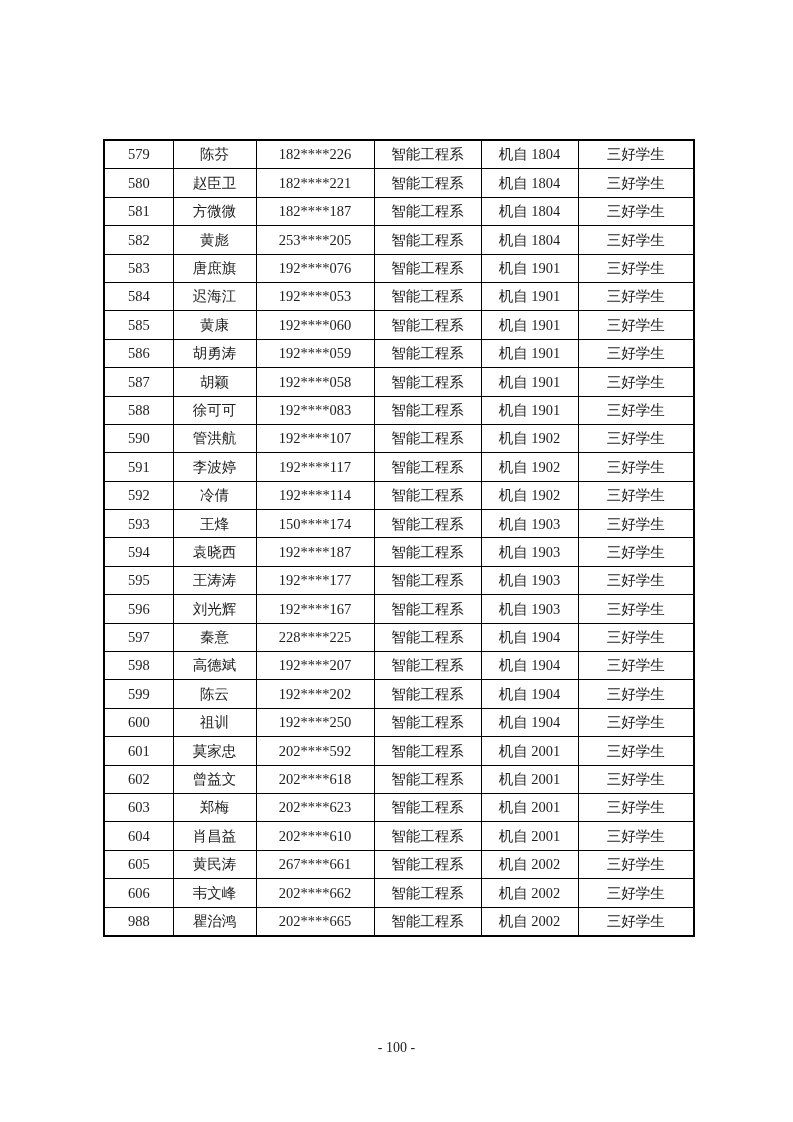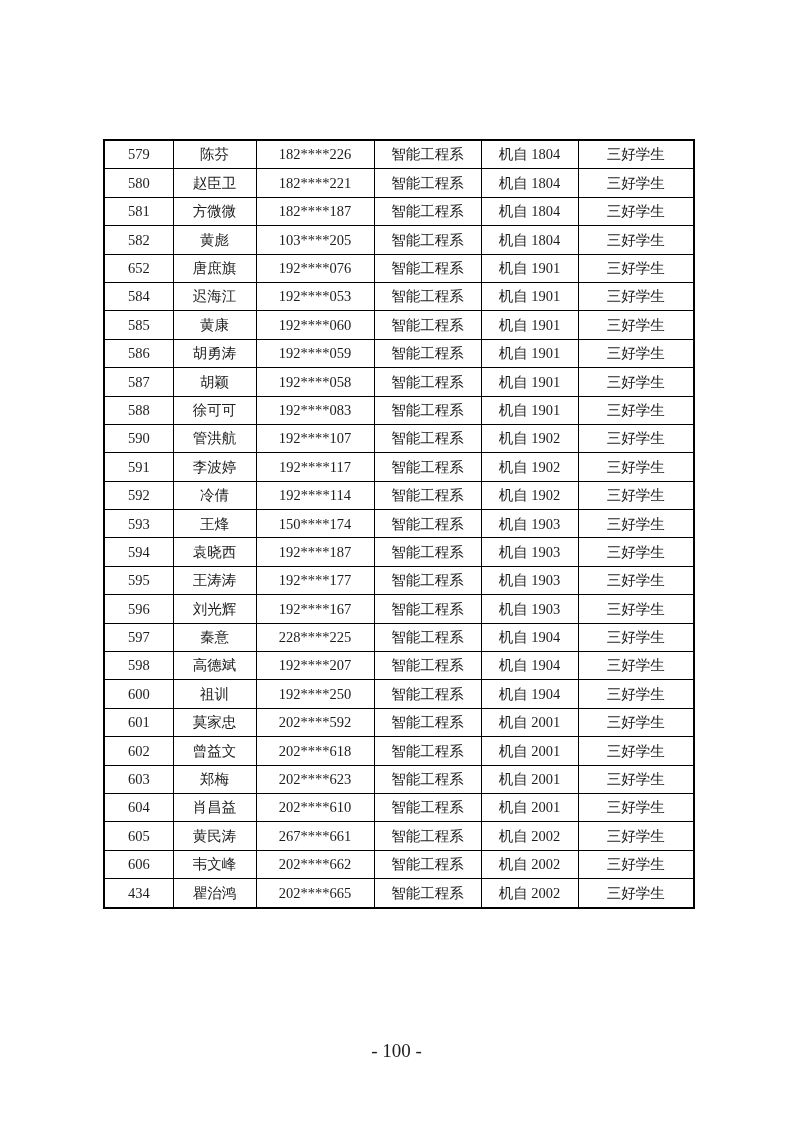--- a/index.html
+++ b/index.html
@@ -35,21 +35,21 @@
     line-height: 1;
     white-space: nowrap;
     overflow: hidden;
   }
   .footer {
     position: absolute;
     top: 1040px;
     left: 0;
     width: 793px;
     text-align: center;
-    font-size: 19px;
+    font-size: 14px;
     color: #1c1c1c;
   }
 </style>
 </head>
 <body>
 
 <div class="page">
 
   <table class="awards">
     <colgroup>
@@ -81,27 +81,27 @@
           <td>581</td>
           <td>方微微</td>
           <td>182****187</td>
           <td>智能工程系</td>
           <td>机自 1804</td>
           <td>三好学生</td>
         </tr>
         <tr>
           <td>582</td>
           <td>黄彪</td>
-          <td>103****205</td>
-          <td>智能工程系</td>
-          <td>机自 1804</td>
-          <td>三好学生</td>
-        </tr>
-        <tr>
-          <td>652</td>
+          <td>253****205</td>
+          <td>智能工程系</td>
+          <td>机自 1804</td>
+          <td>三好学生</td>
+        </tr>
+        <tr>
+          <td>583</td>
           <td>唐庶旗</td>
           <td>192****076</td>
           <td>智能工程系</td>
           <td>机自 1901</td>
           <td>三好学生</td>
         </tr>
         <tr>
           <td>584</td>
           <td>迟海江</td>
           <td>192****053</td>
@@ -207,20 +207,28 @@
         </tr>
         <tr>
           <td>598</td>
           <td>高德斌</td>
           <td>192****207</td>
           <td>智能工程系</td>
           <td>机自 1904</td>
           <td>三好学生</td>
         </tr>
         <tr>
+          <td>599</td>
+          <td>陈云</td>
+          <td>192****202</td>
+          <td>智能工程系</td>
+          <td>机自 1904</td>
+          <td>三好学生</td>
+        </tr>
+        <tr>
           <td>600</td>
           <td>祖训</td>
           <td>192****250</td>
           <td>智能工程系</td>
           <td>机自 1904</td>
           <td>三好学生</td>
         </tr>
         <tr>
           <td>601</td>
           <td>莫家忠</td>
@@ -263,21 +271,21 @@
         </tr>
         <tr>
           <td>606</td>
           <td>韦文峰</td>
           <td>202****662</td>
           <td>智能工程系</td>
           <td>机自 2002</td>
           <td>三好学生</td>
         </tr>
         <tr>
-          <td>434</td>
+          <td>988</td>
           <td>瞿治鸿</td>
           <td>202****665</td>
           <td>智能工程系</td>
           <td>机自 2002</td>
           <td>三好学生</td>
         </tr>
       </tbody>
   </table>
 
   <div class="footer">- 100 -</div>

